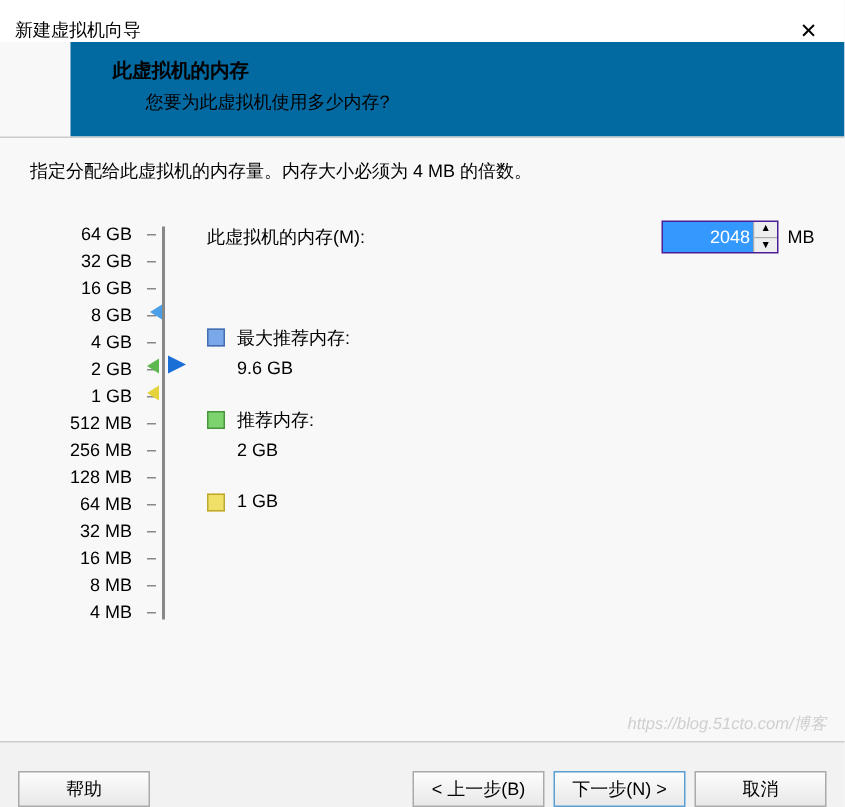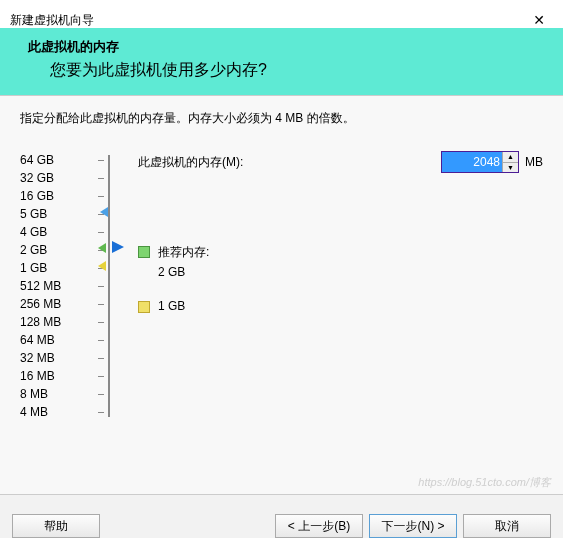--- a/index.html
+++ b/index.html
@@ -1,38 +1,38 @@
 <!DOCTYPE html>
 <html><head>
 <meta charset="utf-8">
 <style>
 * { box-sizing: border-box; margin: 0; padding: 0; }
 body { font-family: "Microsoft YaHei", "Segoe UI", sans-serif; font-size: 12px; background: #f8f8f8; width: 563px; height: 538px; overflow: hidden; }
 .titlebar { display: flex; justify-content: space-between; align-items: center; height: 28px; padding: 12px 4px 0 10px; background: #fff; }
 .close { width: 40px; text-align: center; font-size: 14px; font-family: Arial; }
-.header { background: #5eead4; padding: 10px 20px 14px 28px; }
+.header { background: #0369a1; padding: 10px 20px 14px 28px; margin-left: 47px; }
 .header h1 { font-size: 13px; font-weight: bold; margin-bottom: 4px; }
-.header p { font-size: 16px; padding-left: 22px; }
+.header p { font-size: 12px; padding-left: 22px; }
 .divider { border: none; border-top: 1px solid #ccc; }
 .content { padding: 14px 20px; }
 .intro { margin-bottom: 24px; }
 .main-row { display: flex; }
 .scale { width: 72px; position: relative; }
-.scale-item { display: flex; justify-content: flex-start; align-items: center; height: 18px; position: relative; }
+.scale-item { display: flex; justify-content: flex-end; align-items: center; height: 18px; position: relative; }
 .scale-label { text-align: right; padding-right: 4px; color: #000; }
 .tick { position: absolute; right: -12px; top: 50%; width: 6px; height: 1px; background: #888; }
 .track { width: 34px; position: relative; }
 .track-line { position: absolute; left: 16px; top: 4px; bottom: 4px; width: 2px; background: #888; }
 .marker { position: absolute; left: 8px; width: 0; height: 0; }
 .marker.blue-left { border-top: 5px solid transparent; border-bottom: 5px solid transparent; border-right: 8px solid #4aa0e6; }
 .marker.green-left { border-top: 5px solid transparent; border-bottom: 5px solid transparent; border-right: 8px solid #5fb84f; left: 6px; }
 .marker.yellow-left { border-top: 5px solid transparent; border-bottom: 5px solid transparent; border-right: 8px solid #e6d23a; left: 6px; }
 .slider-thumb { position: absolute; left: 20px; width: 0; height: 0; border-top: 6px solid transparent; border-bottom: 6px solid transparent; border-left: 12px solid #1a6fd6; }
 .info { flex: 1; padding-left: 12px; }
-.mem-row { display: flex; align-items: center; margin-bottom: 71px; }
+.mem-row { display: flex; align-items: center; margin-bottom: 48px; }
 .mem-label { flex: 1; }
 .mem-input-wrap { display: flex; align-items: center; }
 .mem-input { width: 78px; height: 22px; border: 1px solid #4c1d95; display: flex; }
 .mem-input input { flex: 1; width: 100%; border: none; text-align: right; padding: 0 2px; font-size: 12px; background: #3399ff; color: #fff; }
 .spinner { width: 16px; display: flex; flex-direction: column; border-left: 1px solid #aaa; }
 .spinner div { flex: 1; display: flex; align-items: center; justify-content: center; font-size: 7px; background: #eee; border-bottom: 1px solid #aaa; }
 .spinner div:last-child { border-bottom: none; }
 .unit { margin-left: 6px; }
 .rec-block { display: flex; margin-bottom: 20px; }
 .rec-icon { width: 12px; height: 12px; margin-right: 8px; margin-top: 2px; }
@@ -72,21 +72,21 @@
         </div>
         <div class="scale-item">
           <span class="scale-label">32 GB</span>
           <span class="tick"></span>
         </div>
         <div class="scale-item">
           <span class="scale-label">16 GB</span>
           <span class="tick"></span>
         </div>
         <div class="scale-item">
-          <span class="scale-label">5 GB</span>
+          <span class="scale-label">8 GB</span>
           <span class="tick"></span>
         </div>
         <div class="scale-item">
           <span class="scale-label">4 GB</span>
           <span class="tick"></span>
         </div>
         <div class="scale-item">
           <span class="scale-label">2 GB</span>
           <span class="tick"></span>
         </div>
@@ -144,20 +144,27 @@
             <input type="text" value="2048" style="">
             <div class="spinner">
               <div>▲</div>
               <div>▼</div>
             </div>
           </div>
           <span class="unit">MB</span>
         </div>
       </div>
 
+      <div class="rec-block">
+        <div class="rec-icon blue"></div>
+        <div class="rec-text">
+          <div class="title">最大推荐内存:</div>
+          <div>9.6 GB</div>
+        </div>
+      </div>
 
       <div class="rec-block">
         <div class="rec-icon green"></div>
         <div class="rec-text">
           <div class="title">推荐内存:</div>
           <div>2 GB</div>
         </div>
       </div>
 
       <div class="rec-block">

